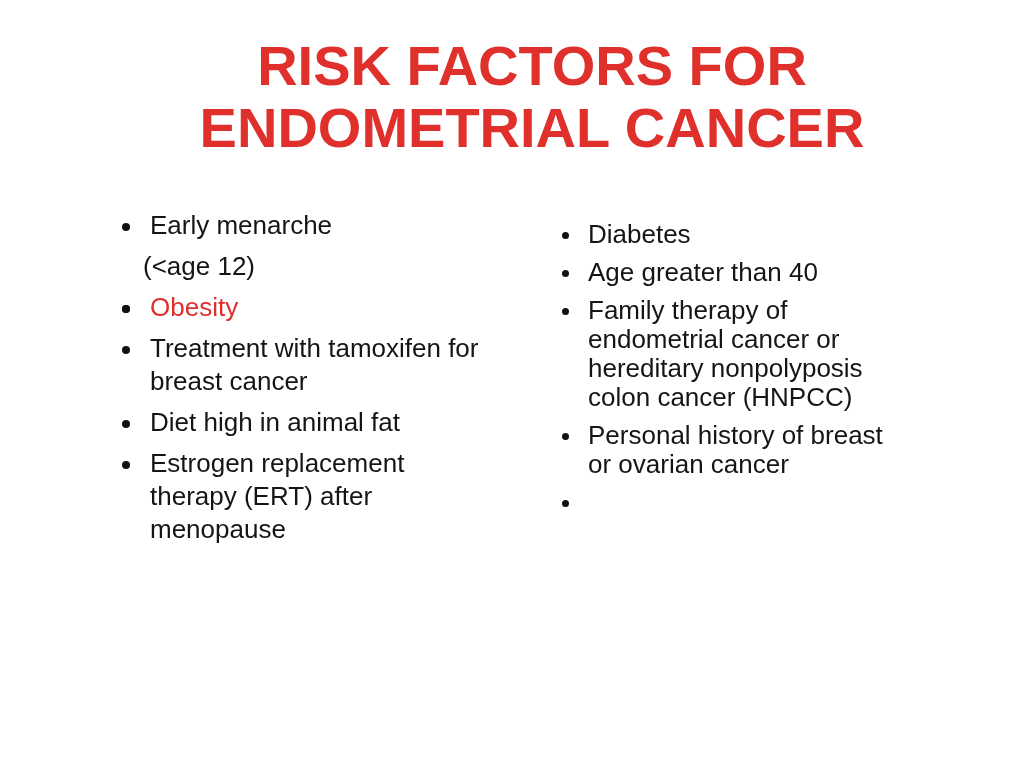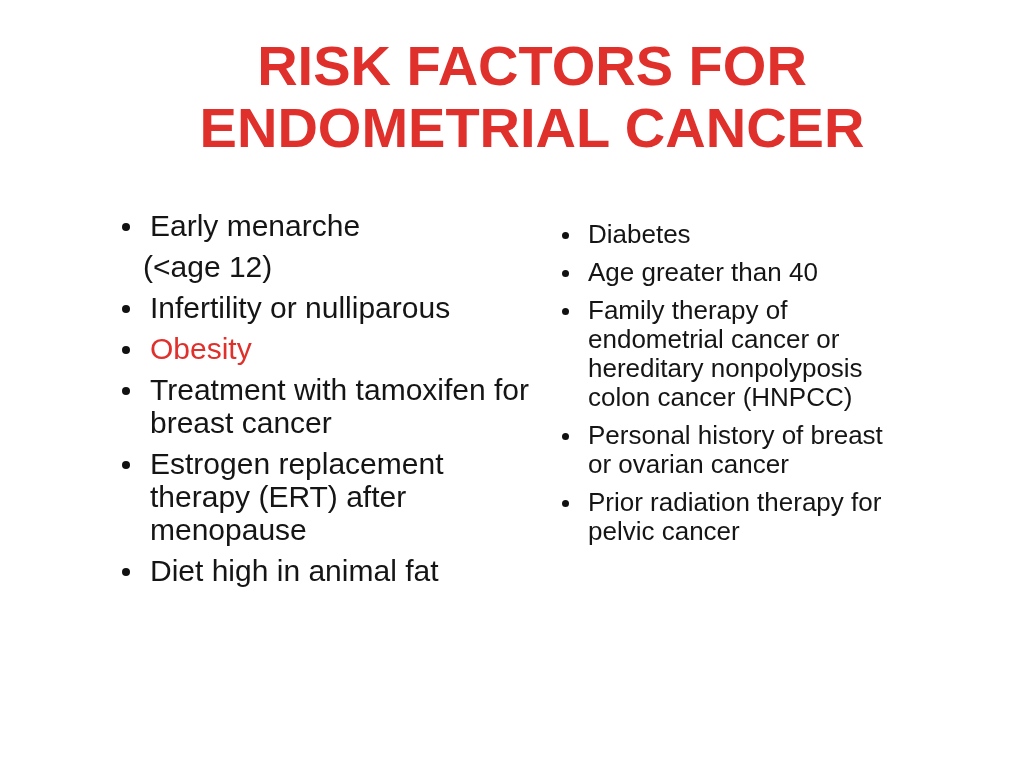--- a/index.html
+++ b/index.html
@@ -31,21 +31,21 @@
     letter-spacing: 0px;
   }
   .col {
     position: absolute;
     color: var(--body-text, #151515);
   }
   .col-left {
     left: 100px;
     top: 209px;
     width: 448px;
-    font-size: 30px;
+    font-size: 26px;
     line-height: 33px;
   }
   .col-right {
     left: 540px;
     top: 220px;
     width: 432px;
     font-size: 26px;
     line-height: 29px;
   }
   .item {
@@ -101,44 +101,43 @@
       <span class="txt">Early menarche</span>
     </div>
 
     <div class="item no-bullet">
       <span class="txt">(&lt;age 12)</span>
     </div>
 
 
     <div class="item">
       <span class="dot"></span>
-      <span class="txt">Infertility or nulliparous</span>
     </div>
 
     <div class="item highlight">
       <span class="dot"></span>
       <span class="txt">Obesity</span>
     </div>
 
     <div class="item">
       <span class="dot"></span>
       <span class="txt">Treatment with tamoxifen for
 breast cancer</span>
     </div>
 
     <div class="item">
       <span class="dot"></span>
-      <span class="txt">Estrogen replacement
-therapy (ERT) after
-menopause</span>
+      <span class="txt">Diet high in animal fat</span>
     </div>
 
     <div class="item">
       <span class="dot"></span>
-      <span class="txt">Diet high in animal fat</span>
+      <span class="txt">Estrogen replacement
+therapy (ERT) after
+menopause</span>
     </div>
 
   </div>
 
   <div class="col col-right">
 
     <div class="item">
       <span class="dot"></span>
       <span class="txt">Diabetes</span>
     </div>
@@ -158,19 +157,17 @@
     </div>
 
     <div class="item">
       <span class="dot"></span>
       <span class="txt">Personal history of breast
 or ovarian cancer</span>
     </div>
 
     <div class="item">
       <span class="dot"></span>
-      <span class="txt">Prior radiation therapy for
-pelvic cancer</span>
     </div>
 
   </div>
 
 </div>
 
 </body></html>

